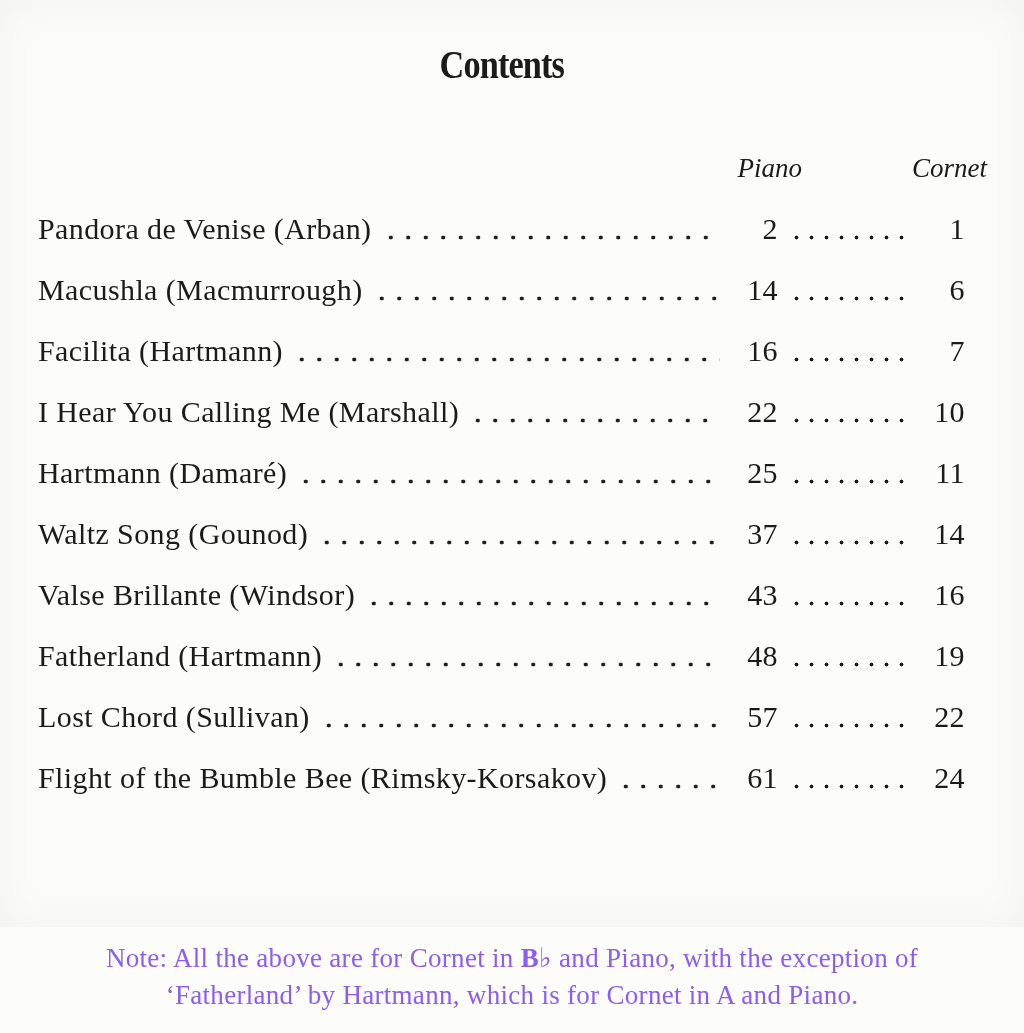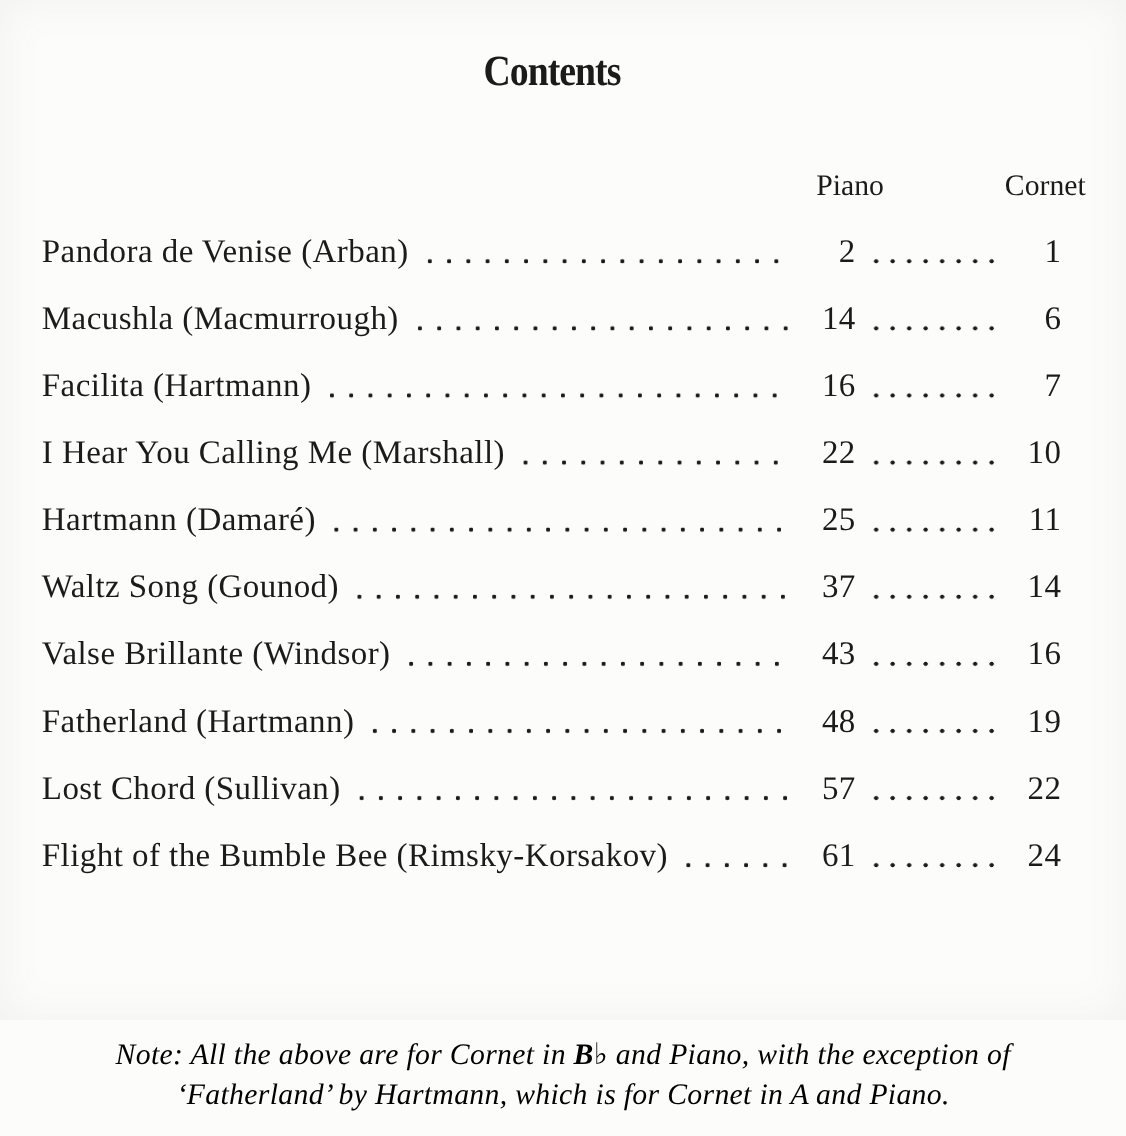--- a/index.html
+++ b/index.html
@@ -26,20 +26,21 @@
     letter-spacing: -1px;
     transform: scaleX(0.88);
     display: inline-block;
   }
   .toc-header {
     display: flex;
     justify-content: flex-end;
     align-items: baseline;
     margin-top: 64px;
     margin-right: -22px;
+    font-style: italic;
     font-size: 27px;
     line-height: 34px;
   }
   .h-cornet { margin-left: 110px; }
   .toc-body { margin-top: 24px; }
   .row {
     display: flex;
     align-items: baseline;
     font-size: 30px;
     line-height: 40px;
@@ -66,25 +67,24 @@
     background-size: 15px 5px;
   }
   .num { flex: none; text-align: right; }
   .num.p { width: 46px; }
   .num.c { width: 46px; }
   .footnote {
     position: absolute;
     left: 0; right: 0;
     top: 940px;
     text-align: center;
-    font-style: italic;
     font-size: 27px;
     line-height: 37px;
     letter-spacing: 0.3px;
-    color: #000000;
+    color: #8b5cf6;
   }
   .footnote .b { font-weight: bold; }
 </style>
 </head>
 <body>
 
 <div class="page">
 
   <div class="title-wrap">
     <span class="title">Contents</span>

